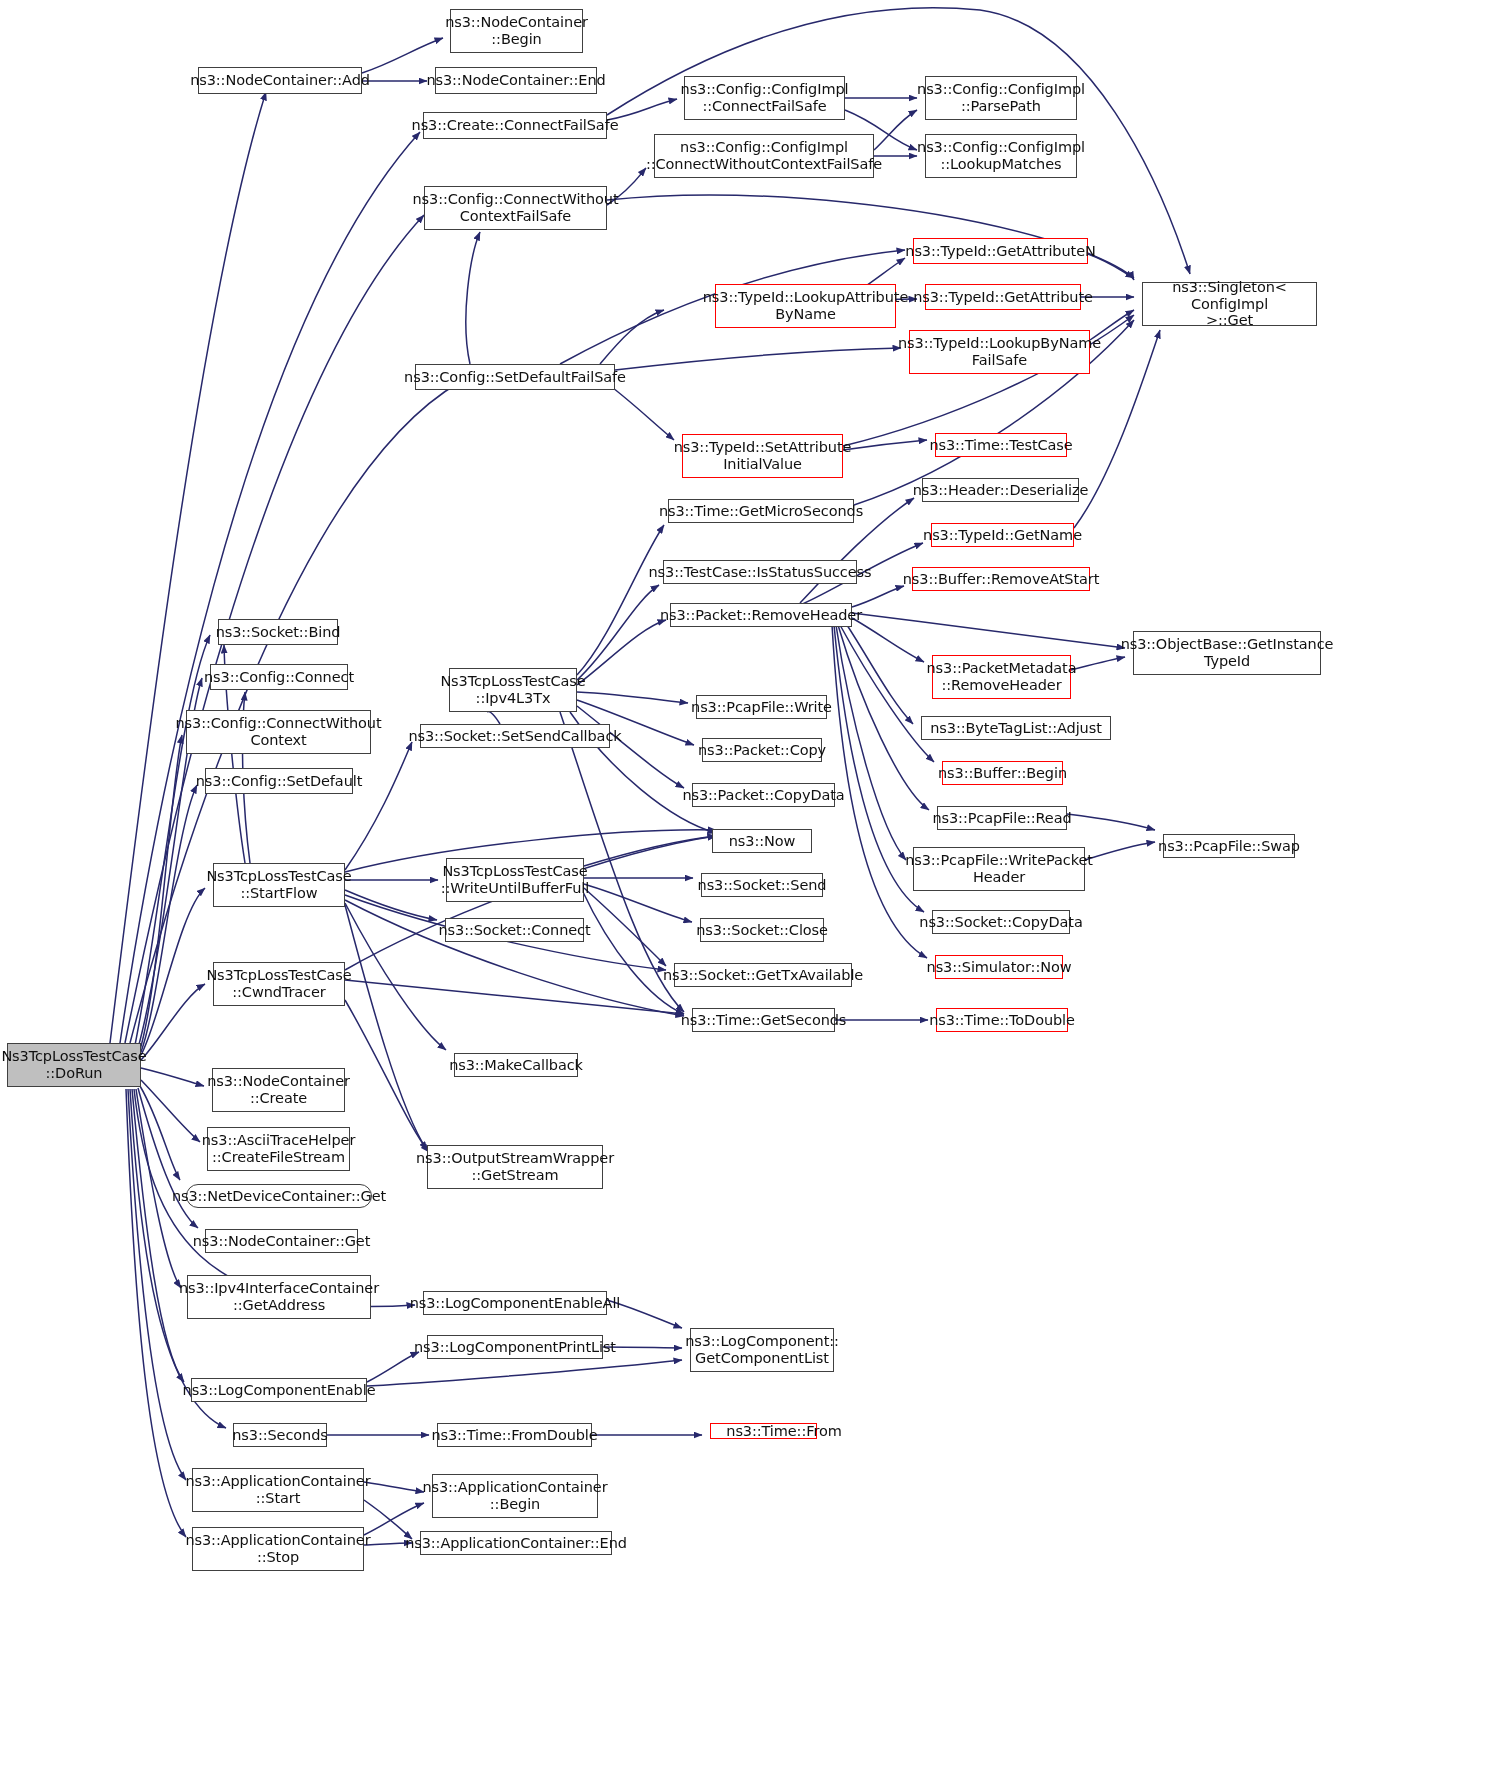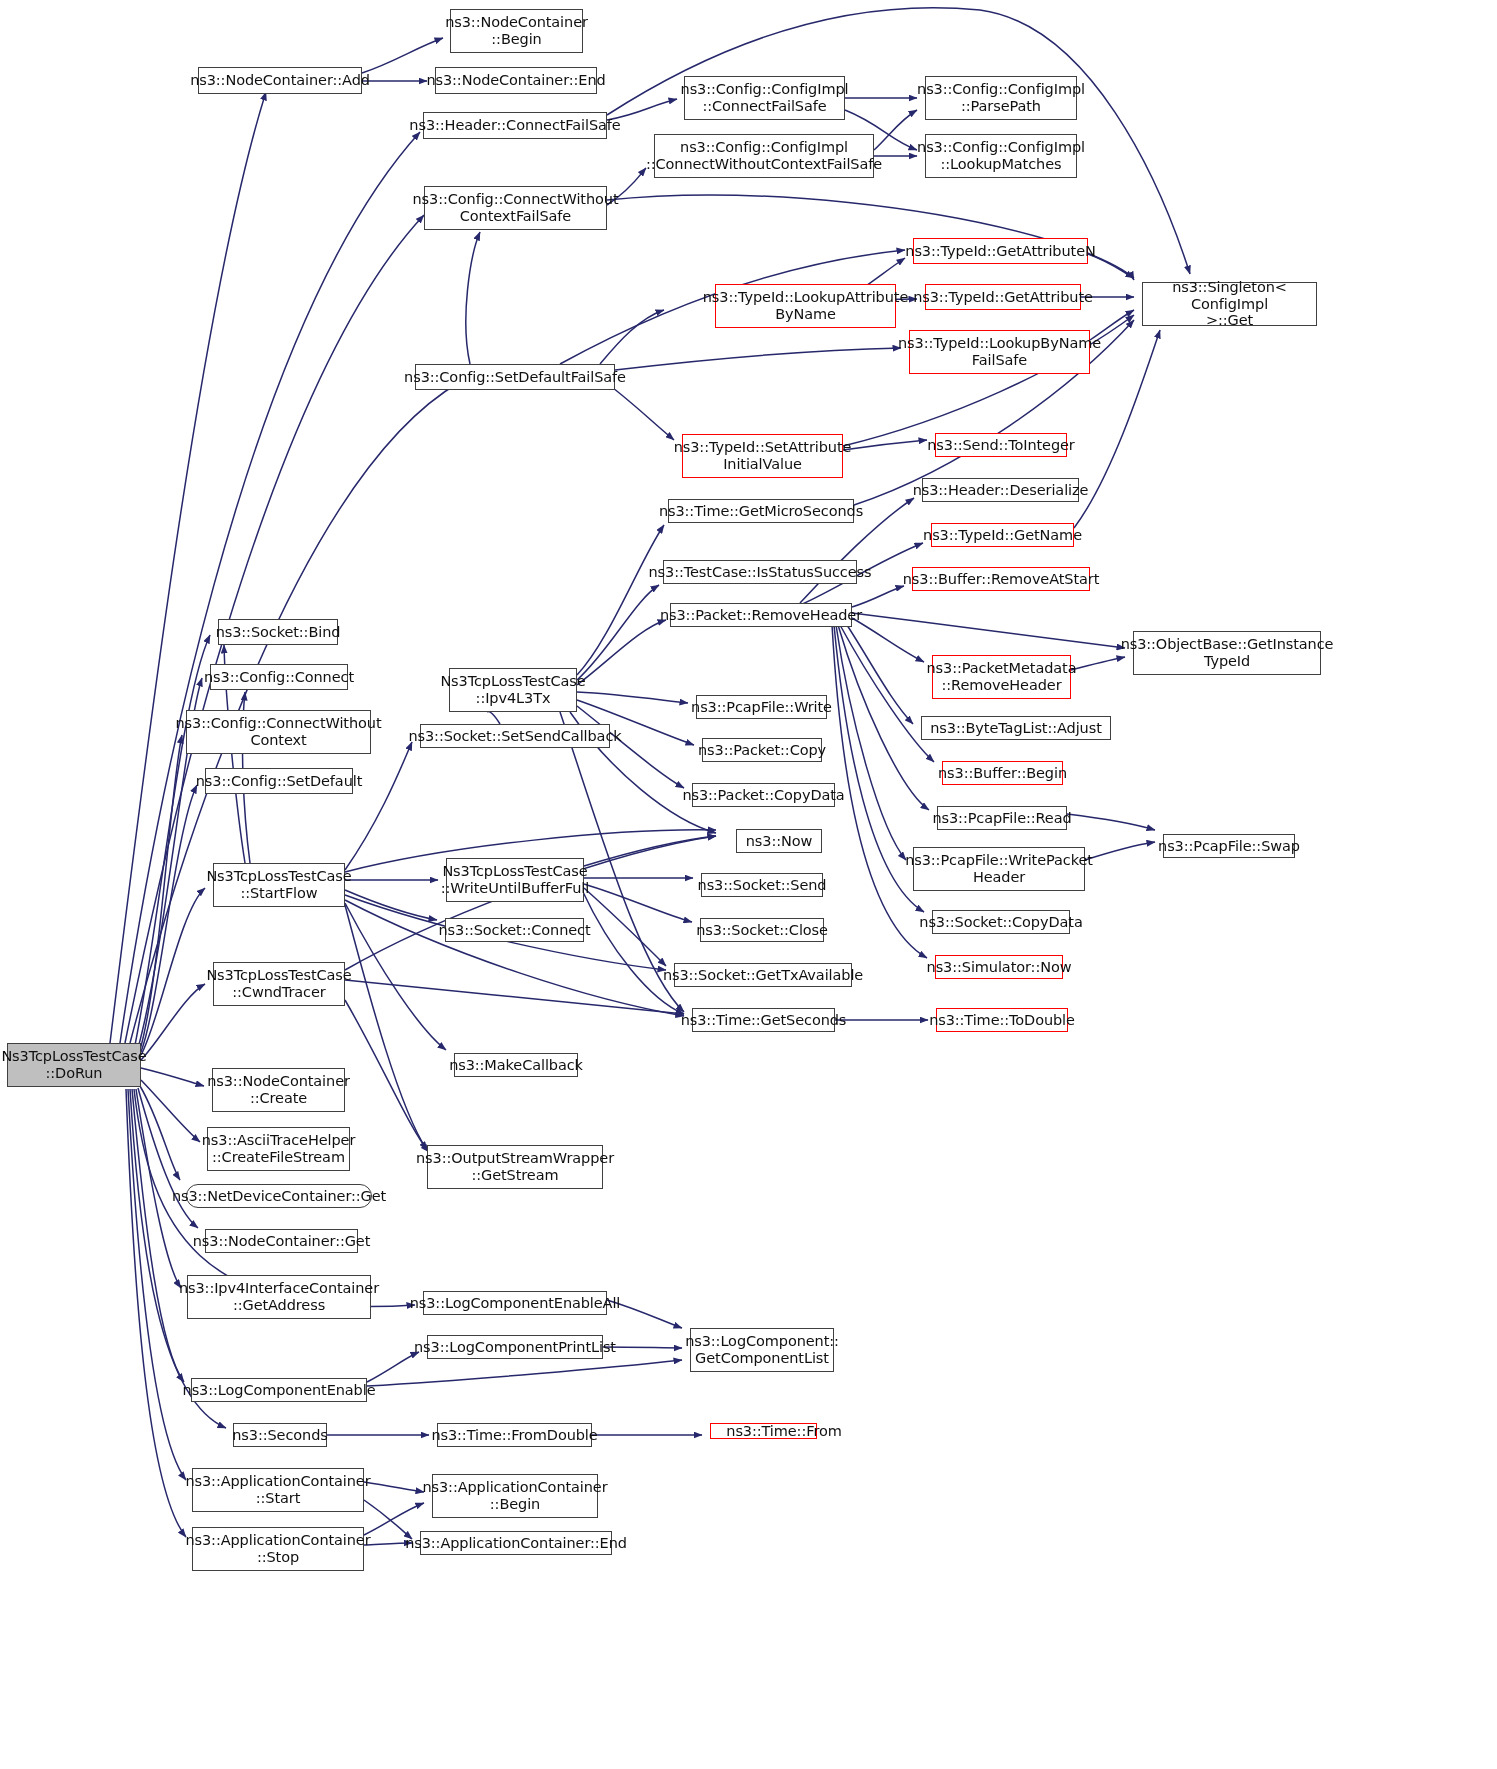--- a/index.html
+++ b/index.html
@@ -158,37 +158,37 @@
   </svg>
   <div id="node-layer">
       <div class="node" style="left: 450px; top: 9px; width: 133px; height: 44px;">ns3::NodeContainer
 ::Begin</div>
       <div class="node" style="left: 198px; top: 67px; width: 164px; height: 27px;">ns3::NodeContainer::Add</div>
       <div class="node" style="left: 435px; top: 67px; width: 162px; height: 27px;">ns3::NodeContainer::End</div>
       <div class="node" style="left: 684px; top: 76px; width: 161px; height: 44px;">ns3::Config::ConfigImpl
 ::ConnectFailSafe</div>
       <div class="node" style="left: 925px; top: 76px; width: 152px; height: 44px;">ns3::Config::ConfigImpl
 ::ParsePath</div>
-      <div class="node" style="left: 423px; top: 112px; width: 184px; height: 27px;">ns3::Header::ConnectFailSafe</div>
+      <div class="node" style="left: 423px; top: 112px; width: 184px; height: 27px;">ns3::Create::ConnectFailSafe</div>
       <div class="node" style="left: 654px; top: 134px; width: 220px; height: 44px;">ns3::Config::ConfigImpl
 ::ConnectWithoutContextFailSafe</div>
       <div class="node" style="left: 925px; top: 134px; width: 152px; height: 44px;">ns3::Config::ConfigImpl
 ::LookupMatches</div>
       <div class="node" style="left: 424px; top: 186px; width: 183px; height: 44px;">ns3::Config::ConnectWithout
 ContextFailSafe</div>
       <div class="node red" style="left: 913px; top: 238px; width: 175px; height: 26px;">ns3::TypeId::GetAttributeN</div>
       <div class="node red" style="left: 672px; top: 284px; width: 181px; height: 44px; margin-left: 43px;">ns3::TypeId::LookupAttribute
 ByName</div>
       <div class="node red" style="left: 925px; top: 284px; width: 156px; height: 26px;">ns3::TypeId::GetAttribute</div>
       <div class="node" style="left: 1142px; top: 282px; width: 175px; height: 44px;">ns3::Singleton&lt; ConfigImpl
 &gt;::Get</div>
       <div class="node red" style="left: 909px; top: 330px; width: 181px; height: 44px;">ns3::TypeId::LookupByName
 FailSafe</div>
       <div class="node" style="left: 415px; top: 364px; width: 200px; height: 26px;">ns3::Config::SetDefaultFailSafe</div>
-      <div class="node red" style="left: 935px; top: 433px; width: 132px; height: 24px;">ns3::Send::ToInteger</div>
+      <div class="node red" style="left: 935px; top: 433px; width: 132px; height: 24px;">ns3::Time::TestCase</div>
       <div class="node red" style="left: 682px; top: 434px; width: 161px; height: 44px;">ns3::TypeId::SetAttribute
 InitialValue</div>
       <div class="node" style="left: 922px; top: 478px; width: 157px; height: 24px;">ns3::Header::Deserialize</div>
       <div class="node" style="left: 668px; top: 499px; width: 186px; height: 24px;">ns3::Time::GetMicroSeconds</div>
       <div class="node red" style="left: 931px; top: 523px; width: 143px; height: 24px;">ns3::TypeId::GetName</div>
       <div class="node" style="left: 663px; top: 560px; width: 194px; height: 24px;">ns3::TestCase::IsStatusSuccess</div>
       <div class="node red" style="left: 912px; top: 567px; width: 178px; height: 24px;">ns3::Buffer::RemoveAtStart</div>
       <div class="node" style="left: 670px; top: 603px; width: 182px; height: 24px;">ns3::Packet::RemoveHeader</div>
       <div class="node" style="left: 1133px; top: 631px; width: 188px; height: 44px;">ns3::ObjectBase::GetInstance
 TypeId</div>
@@ -201,21 +201,21 @@
       <div class="node" style="left: 696px; top: 695px; width: 131px; height: 24px;">ns3::PcapFile::Write</div>
       <div class="node" style="left: 186px; top: 710px; width: 185px; height: 44px;">ns3::Config::ConnectWithout
 Context</div>
       <div class="node" style="left: 921px; top: 716px; width: 190px; height: 24px;">ns3::ByteTagList::Adjust</div>
       <div class="node" style="left: 420px; top: 724px; width: 190px; height: 24px;">ns3::Socket::SetSendCallback</div>
       <div class="node" style="left: 702px; top: 738px; width: 120px; height: 24px;">ns3::Packet::Copy</div>
       <div class="node red" style="left: 942px; top: 761px; width: 121px; height: 24px;">ns3::Buffer::Begin</div>
       <div class="node" style="left: 205px; top: 768px; width: 148px; height: 26px;">ns3::Config::SetDefault</div>
       <div class="node" style="left: 692px; top: 783px; width: 143px; height: 24px;">ns3::Packet::CopyData</div>
       <div class="node" style="left: 937px; top: 806px; width: 130px; height: 24px;">ns3::PcapFile::Read</div>
-      <div class="node" style="left: 736px; top: 829px; width: 86px; height: 24px;">ns3::Now</div>
+      <div class="node" style="left: 712px; top: 829px; width: 100px; height: 24px;">ns3::Now</div>
       <div class="node" style="left: 1163px; top: 834px; width: 132px; height: 24px;">ns3::PcapFile::Swap</div>
       <div class="node" style="left: 913px; top: 847px; width: 172px; height: 44px;">ns3::PcapFile::WritePacket
 Header</div>
       <div class="node" style="left: 213px; top: 863px; width: 132px; height: 44px;">Ns3TcpLossTestCase
 ::StartFlow</div>
       <div class="node" style="left: 446px; top: 858px; width: 138px; height: 44px;">Ns3TcpLossTestCase
 ::WriteUntilBufferFull</div>
       <div class="node" style="left: 701px; top: 873px; width: 122px; height: 24px;">ns3::Socket::Send</div>
       <div class="node" style="left: 700px; top: 918px; width: 124px; height: 24px;">ns3::Socket::Close</div>
       <div class="node" style="left: 445px; top: 918px; width: 139px; height: 24px;">ns3::Socket::Connect</div>

